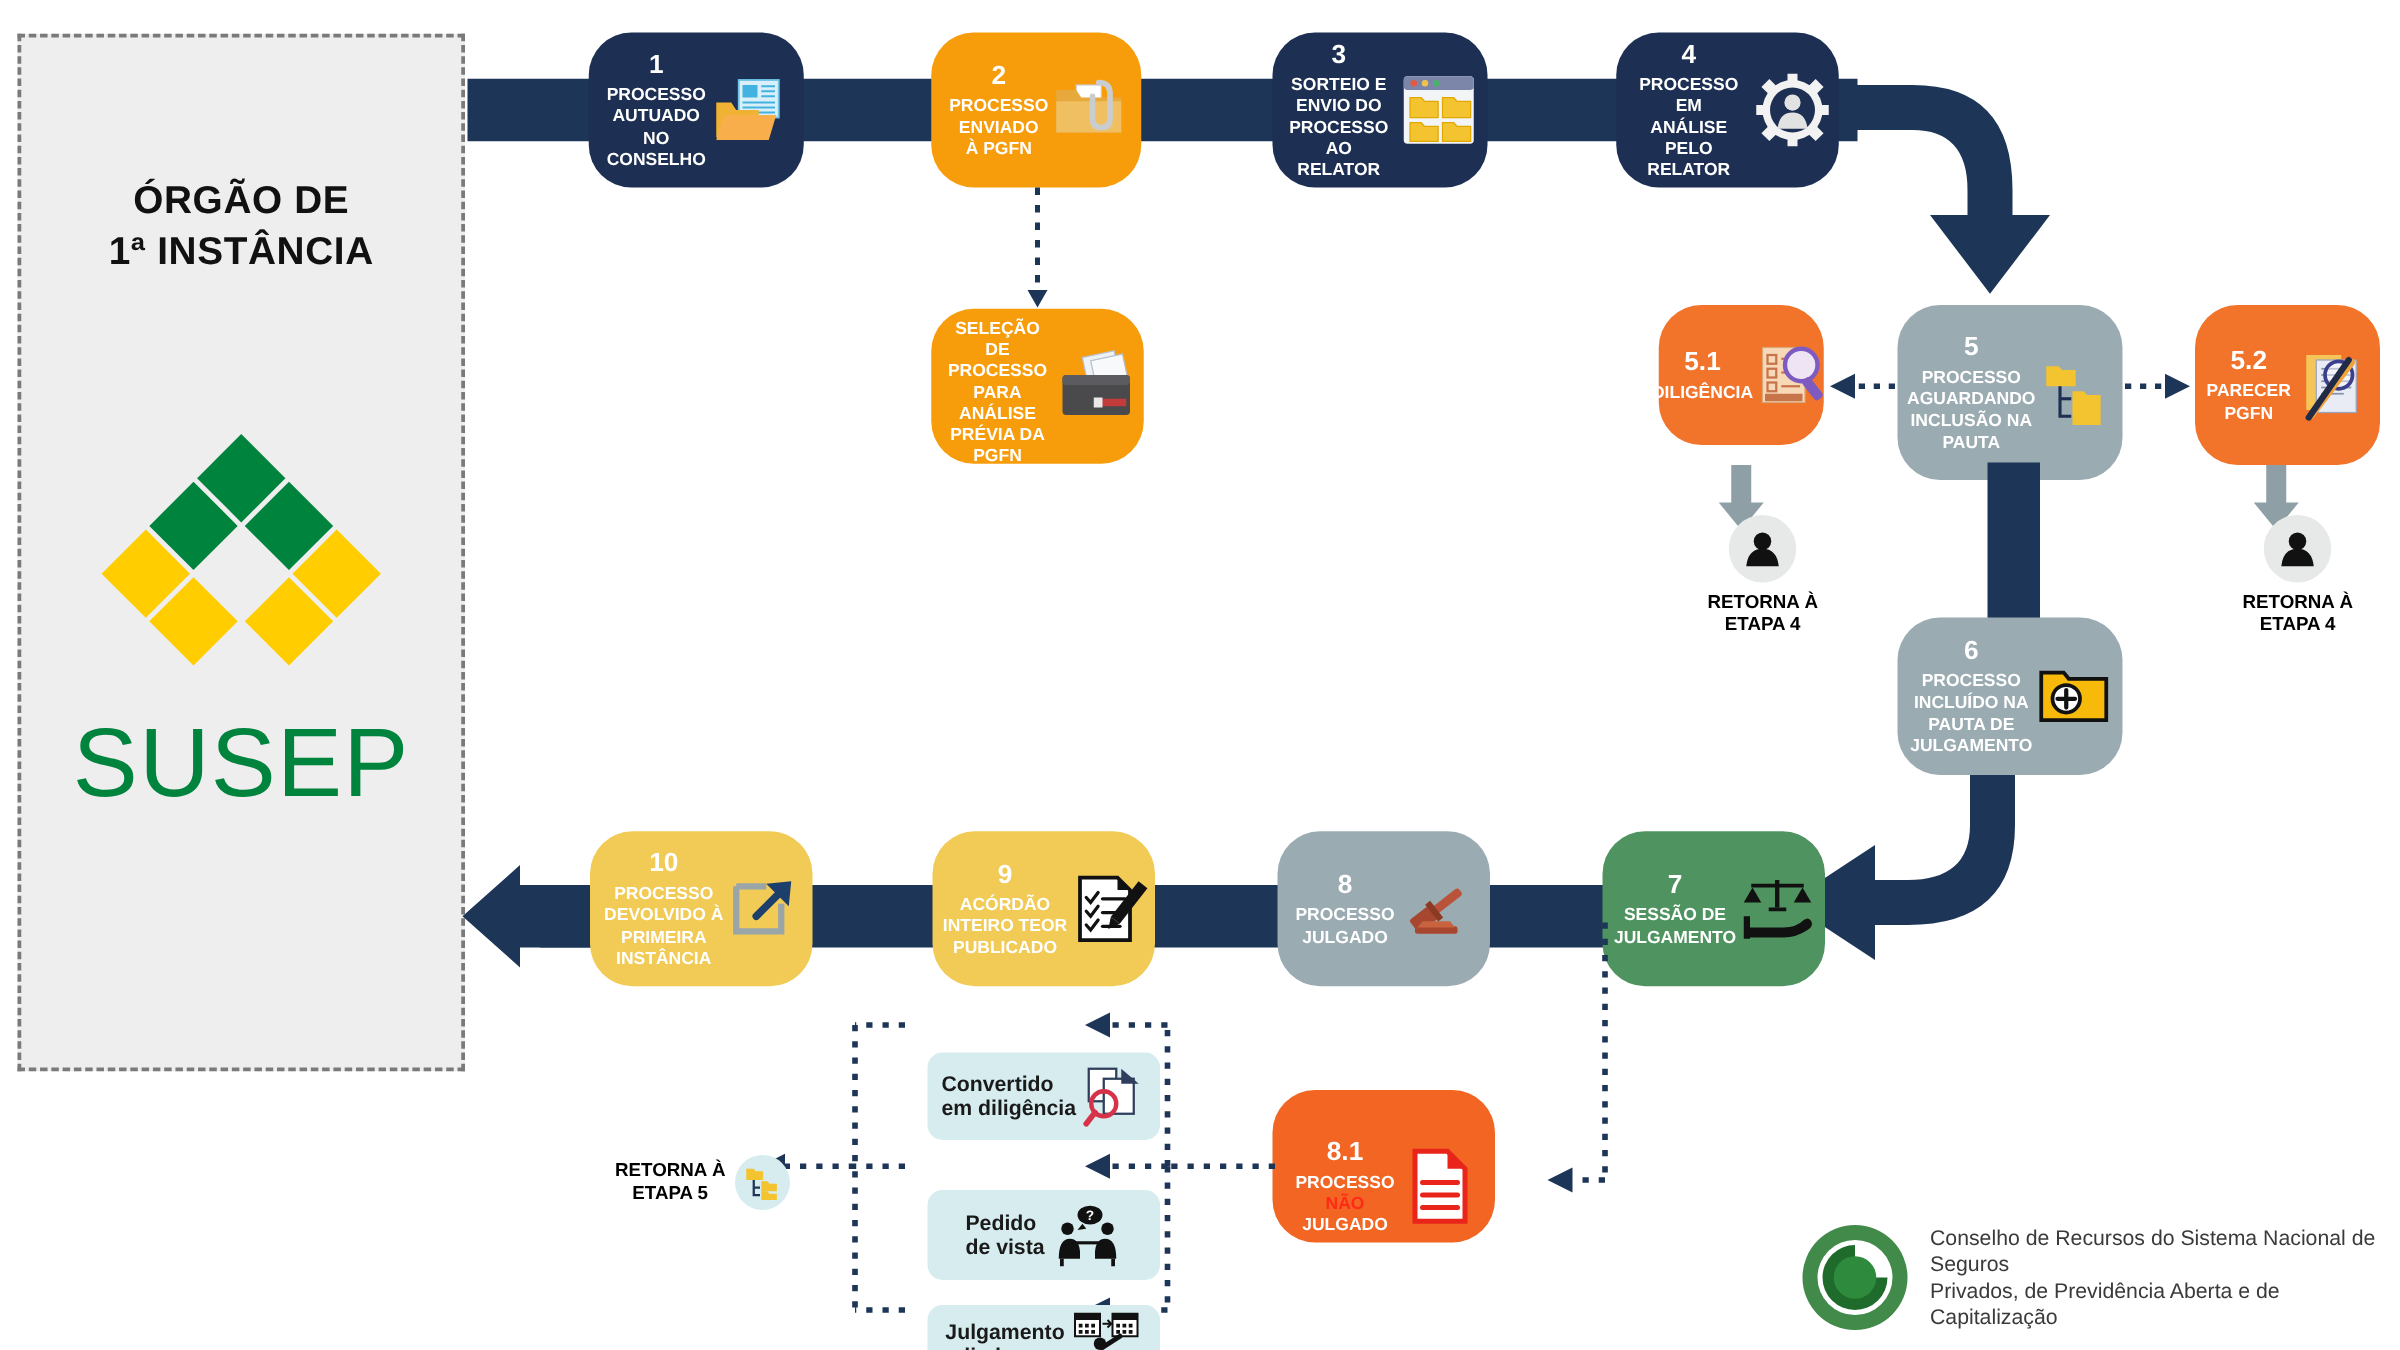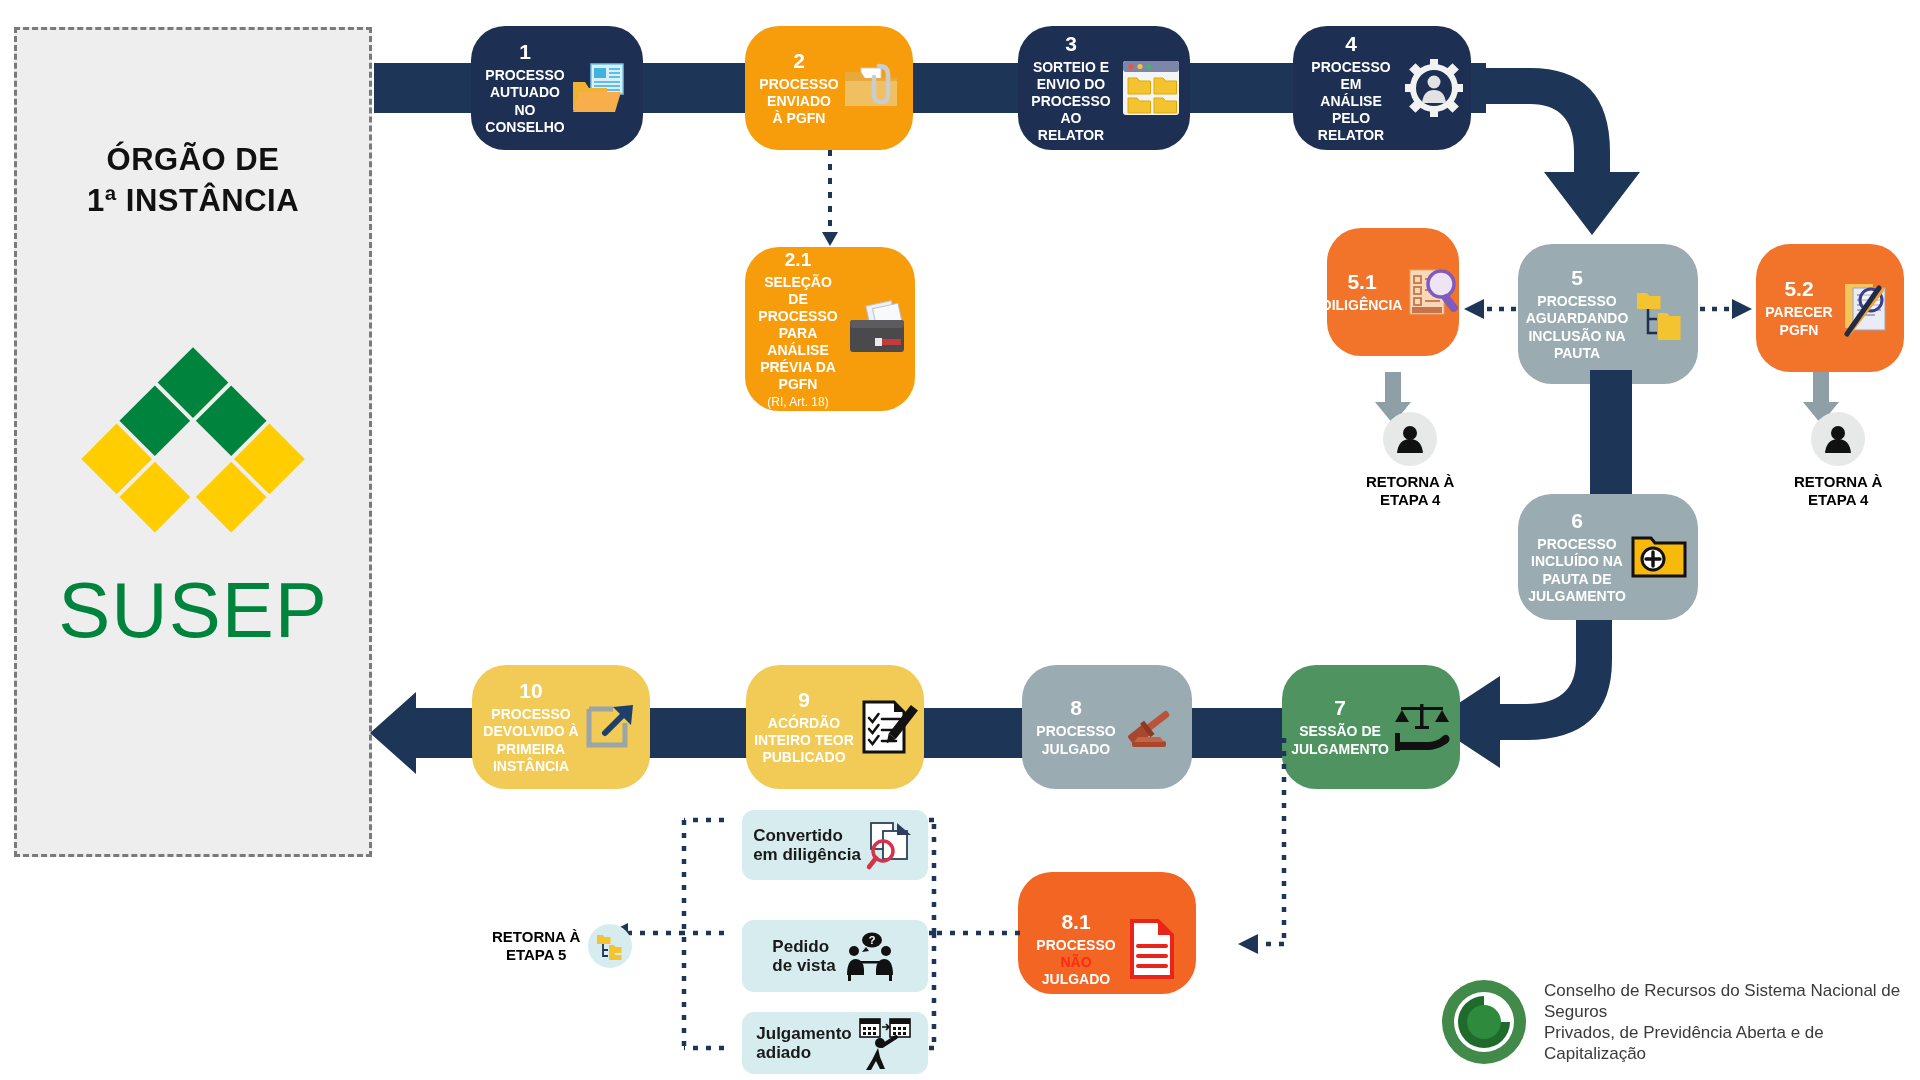--- a/index.html
+++ b/index.html
@@ -58,20 +58,21 @@
   .n-redorg { background: #f26522; align-items: flex-end; }
 
   
   .chip {
     position: absolute;
     background: #d6ecee;
     border-radius: 12px;
     display: flex; align-items: center; justify-content: center; gap: 6px;
     color: #1a1a1a; font-weight: bold; font-size: 17px; line-height: 1.12;
     padding: 6px 10px;
+    margin-top: 32px;
   }
   .chip .ctxt { text-align: left; }
 
   
   .ret { position: absolute; display: flex; flex-direction: column; align-items: center; }
   .ret-circle {
     width: 54px; height: 54px; border-radius: 50%;
     background: #e6e9e8; display: flex; align-items: center; justify-content: center;
   }
   .ret-label {
@@ -177,21 +178,21 @@
         </svg>
       </div>
     </div>
   </div>
 
   <svg style="position:absolute; left:820px; top:150px;" width="20" height="100">
     <line x1="10" y1="0" x2="10" y2="82" stroke="#1d3557" stroke-width="4" stroke-dasharray="6 8"></line>
     <path d="M2 82 L18 82 L10 96 Z" fill="#1d3557"></path>
   </svg>
 
-  <div class="node n-orange" style="left:745px; top:247px; width:170px; height:164px;">
+  <div class="node n-orange" style="left:745px; top:247px; width:170px; height:124px;">
     <div class="inner">
       <div class="txt">
         <div class="num" style="font-size:19px">2.1</div>
         <div class="lbl" style="white-space:pre-line; font-size:14px">SELEÇÃO DE
 PROCESSO
 PARA ANÁLISE
 PRÉVIA DA
 PGFN</div>
         <div class="sub">(RI, Art. 18)</div>
       </div>
@@ -294,21 +295,21 @@
   <svg style="position:absolute; left:1458px; top:296px;" width="62" height="26">
     <line x1="58" y1="13" x2="26" y2="13" stroke="#1d3557" stroke-width="4.5" stroke-dasharray="5 7"></line>
     <path d="M26 3 L26 23 L6 13 Z" fill="#1d3557"></path>
   </svg>
 
   <svg style="position:absolute; left:1696px; top:296px;" width="62" height="26">
     <line x1="4" y1="13" x2="36" y2="13" stroke="#1d3557" stroke-width="4.5" stroke-dasharray="5 7"></line>
     <path d="M36 3 L36 23 L56 13 Z" fill="#1d3557"></path>
   </svg>
 
-  <div class="node n-orange2" style="left:1327px; top:228px; width:132px; height:128px;">
+  <div class="node n-orange2" style="left:1327px; top:244px; width:132px; height:112px;">
     <div class="inner">
       <div class="txt">
         <div class="num">5.1</div>
         <div class="lbl">DILIGÊNCIA</div>
       </div>
       <div class="ico">
         <svg width="58" height="56" viewBox="0 0 58 56">
           <rect x="4" y="6" width="34" height="44" fill="#f7d9b8" stroke="#d9a874"></rect>
           <g fill="none" stroke="#c8744a" stroke-width="1.8">
             <rect x="8" y="12" width="7" height="7"></rect>

